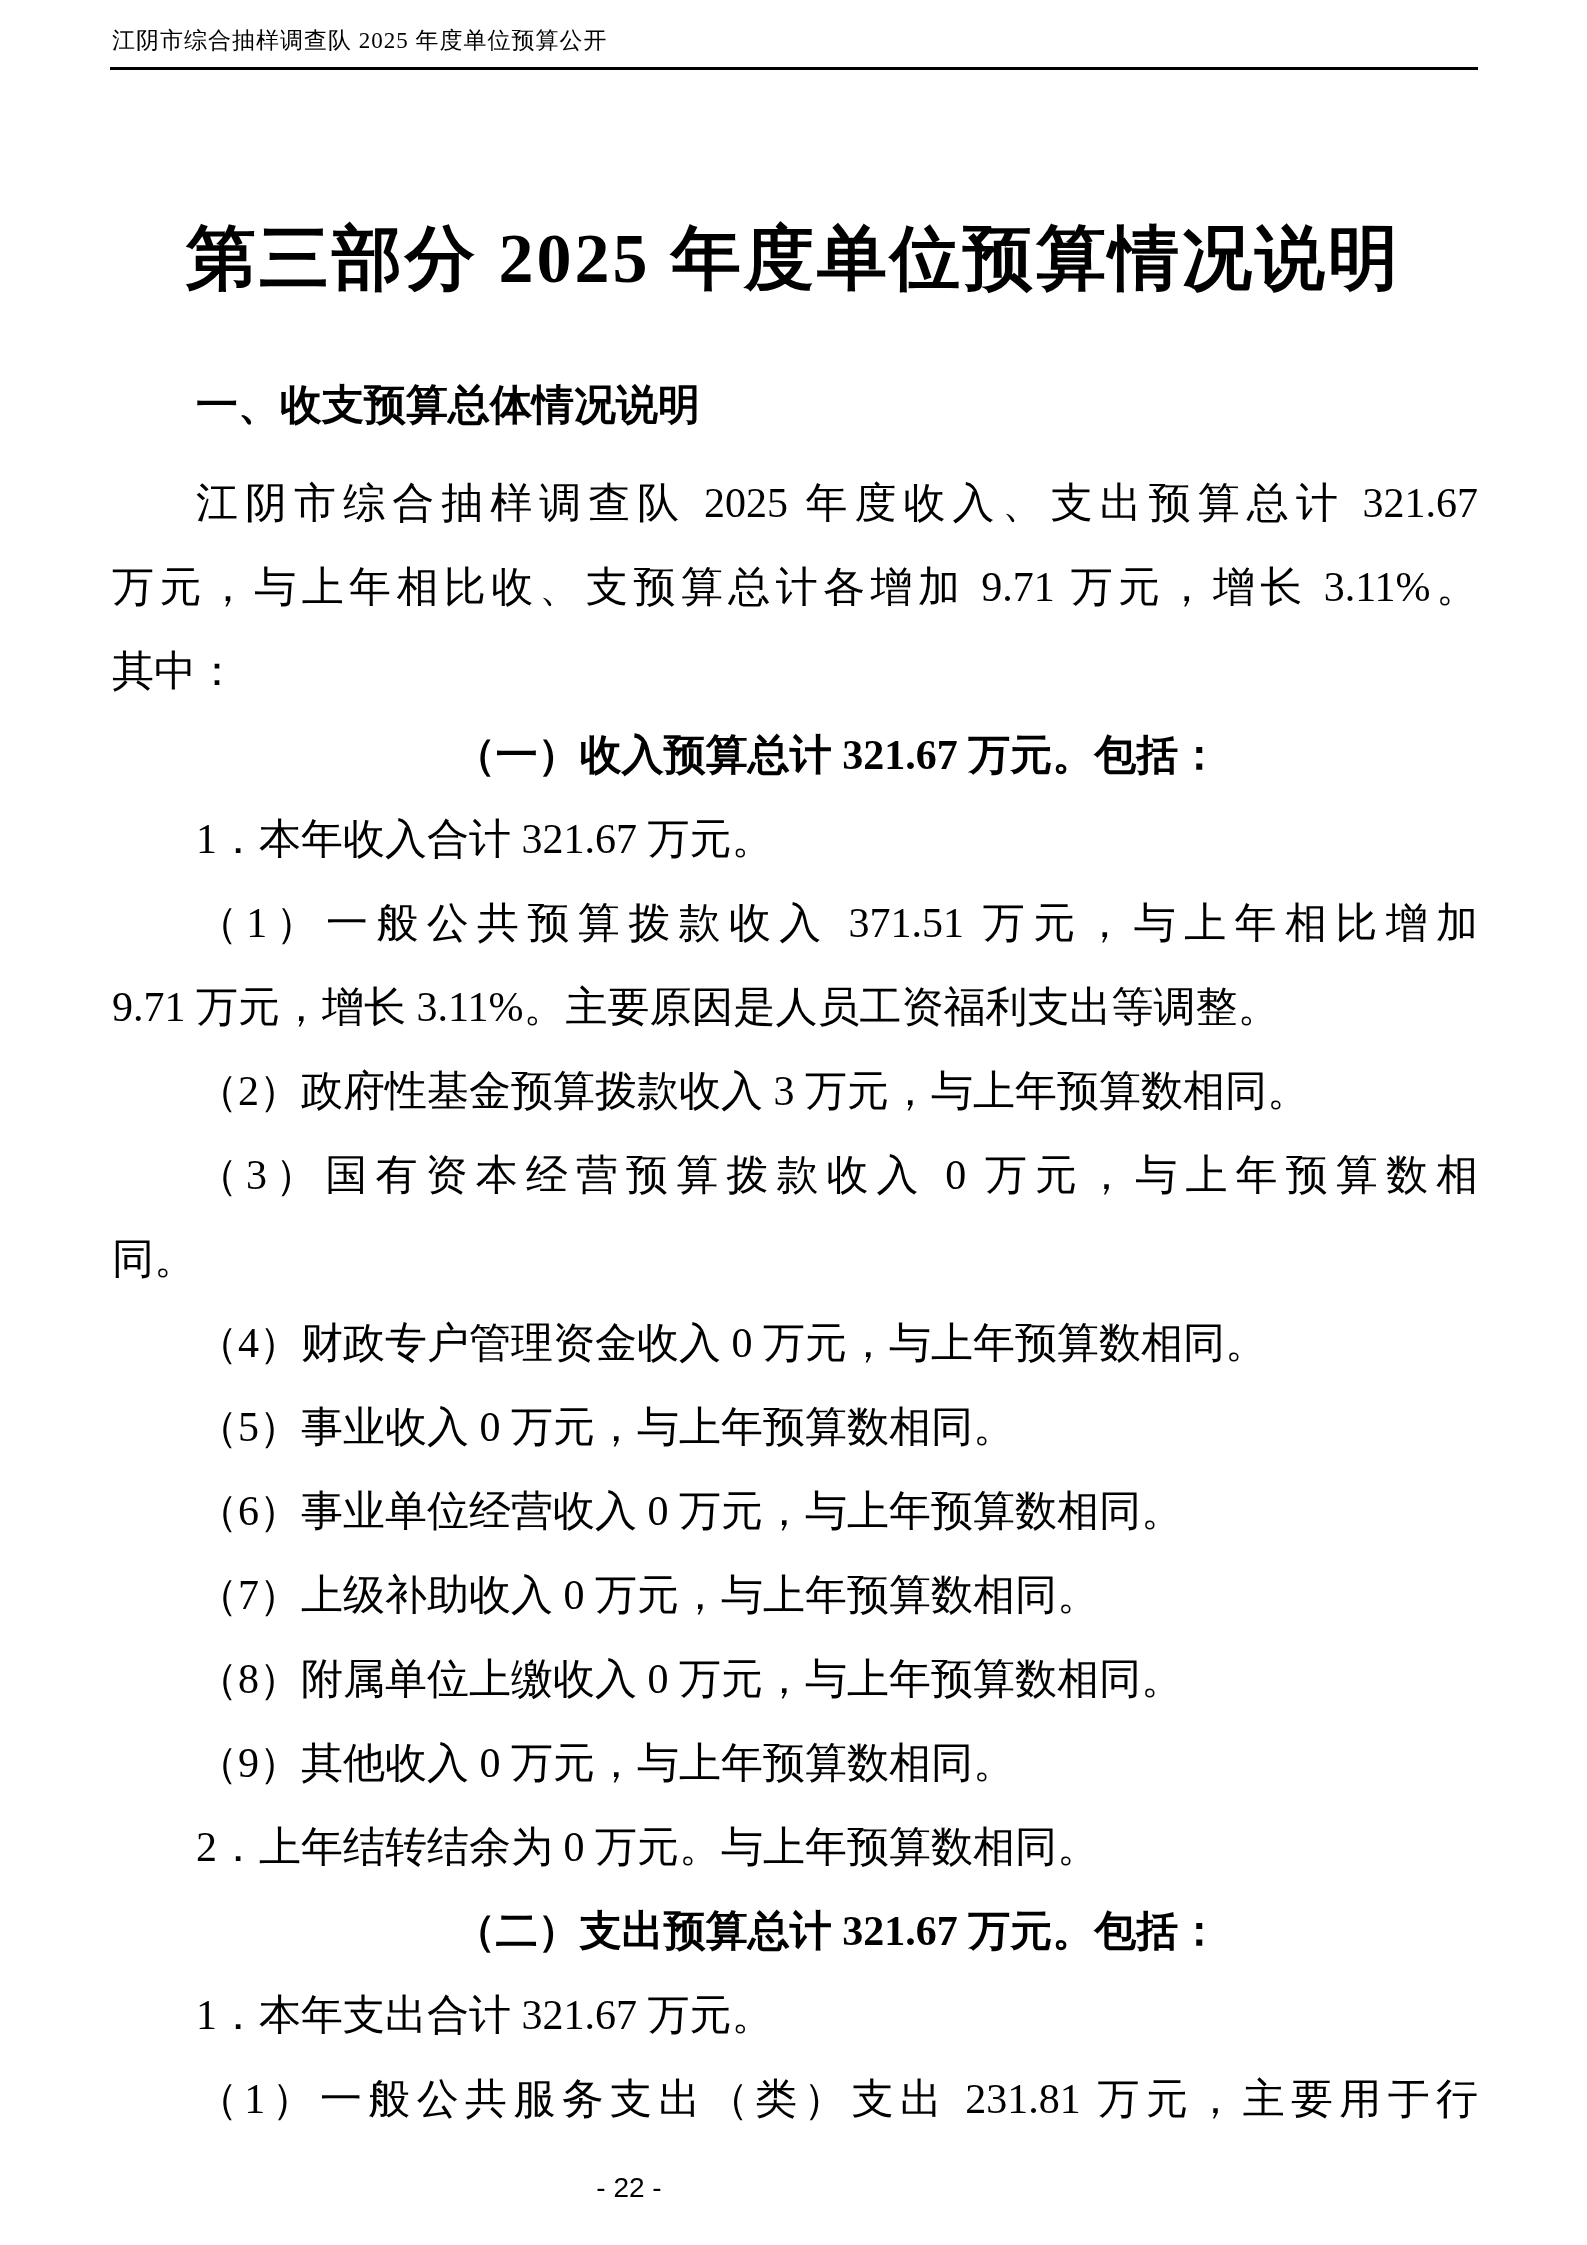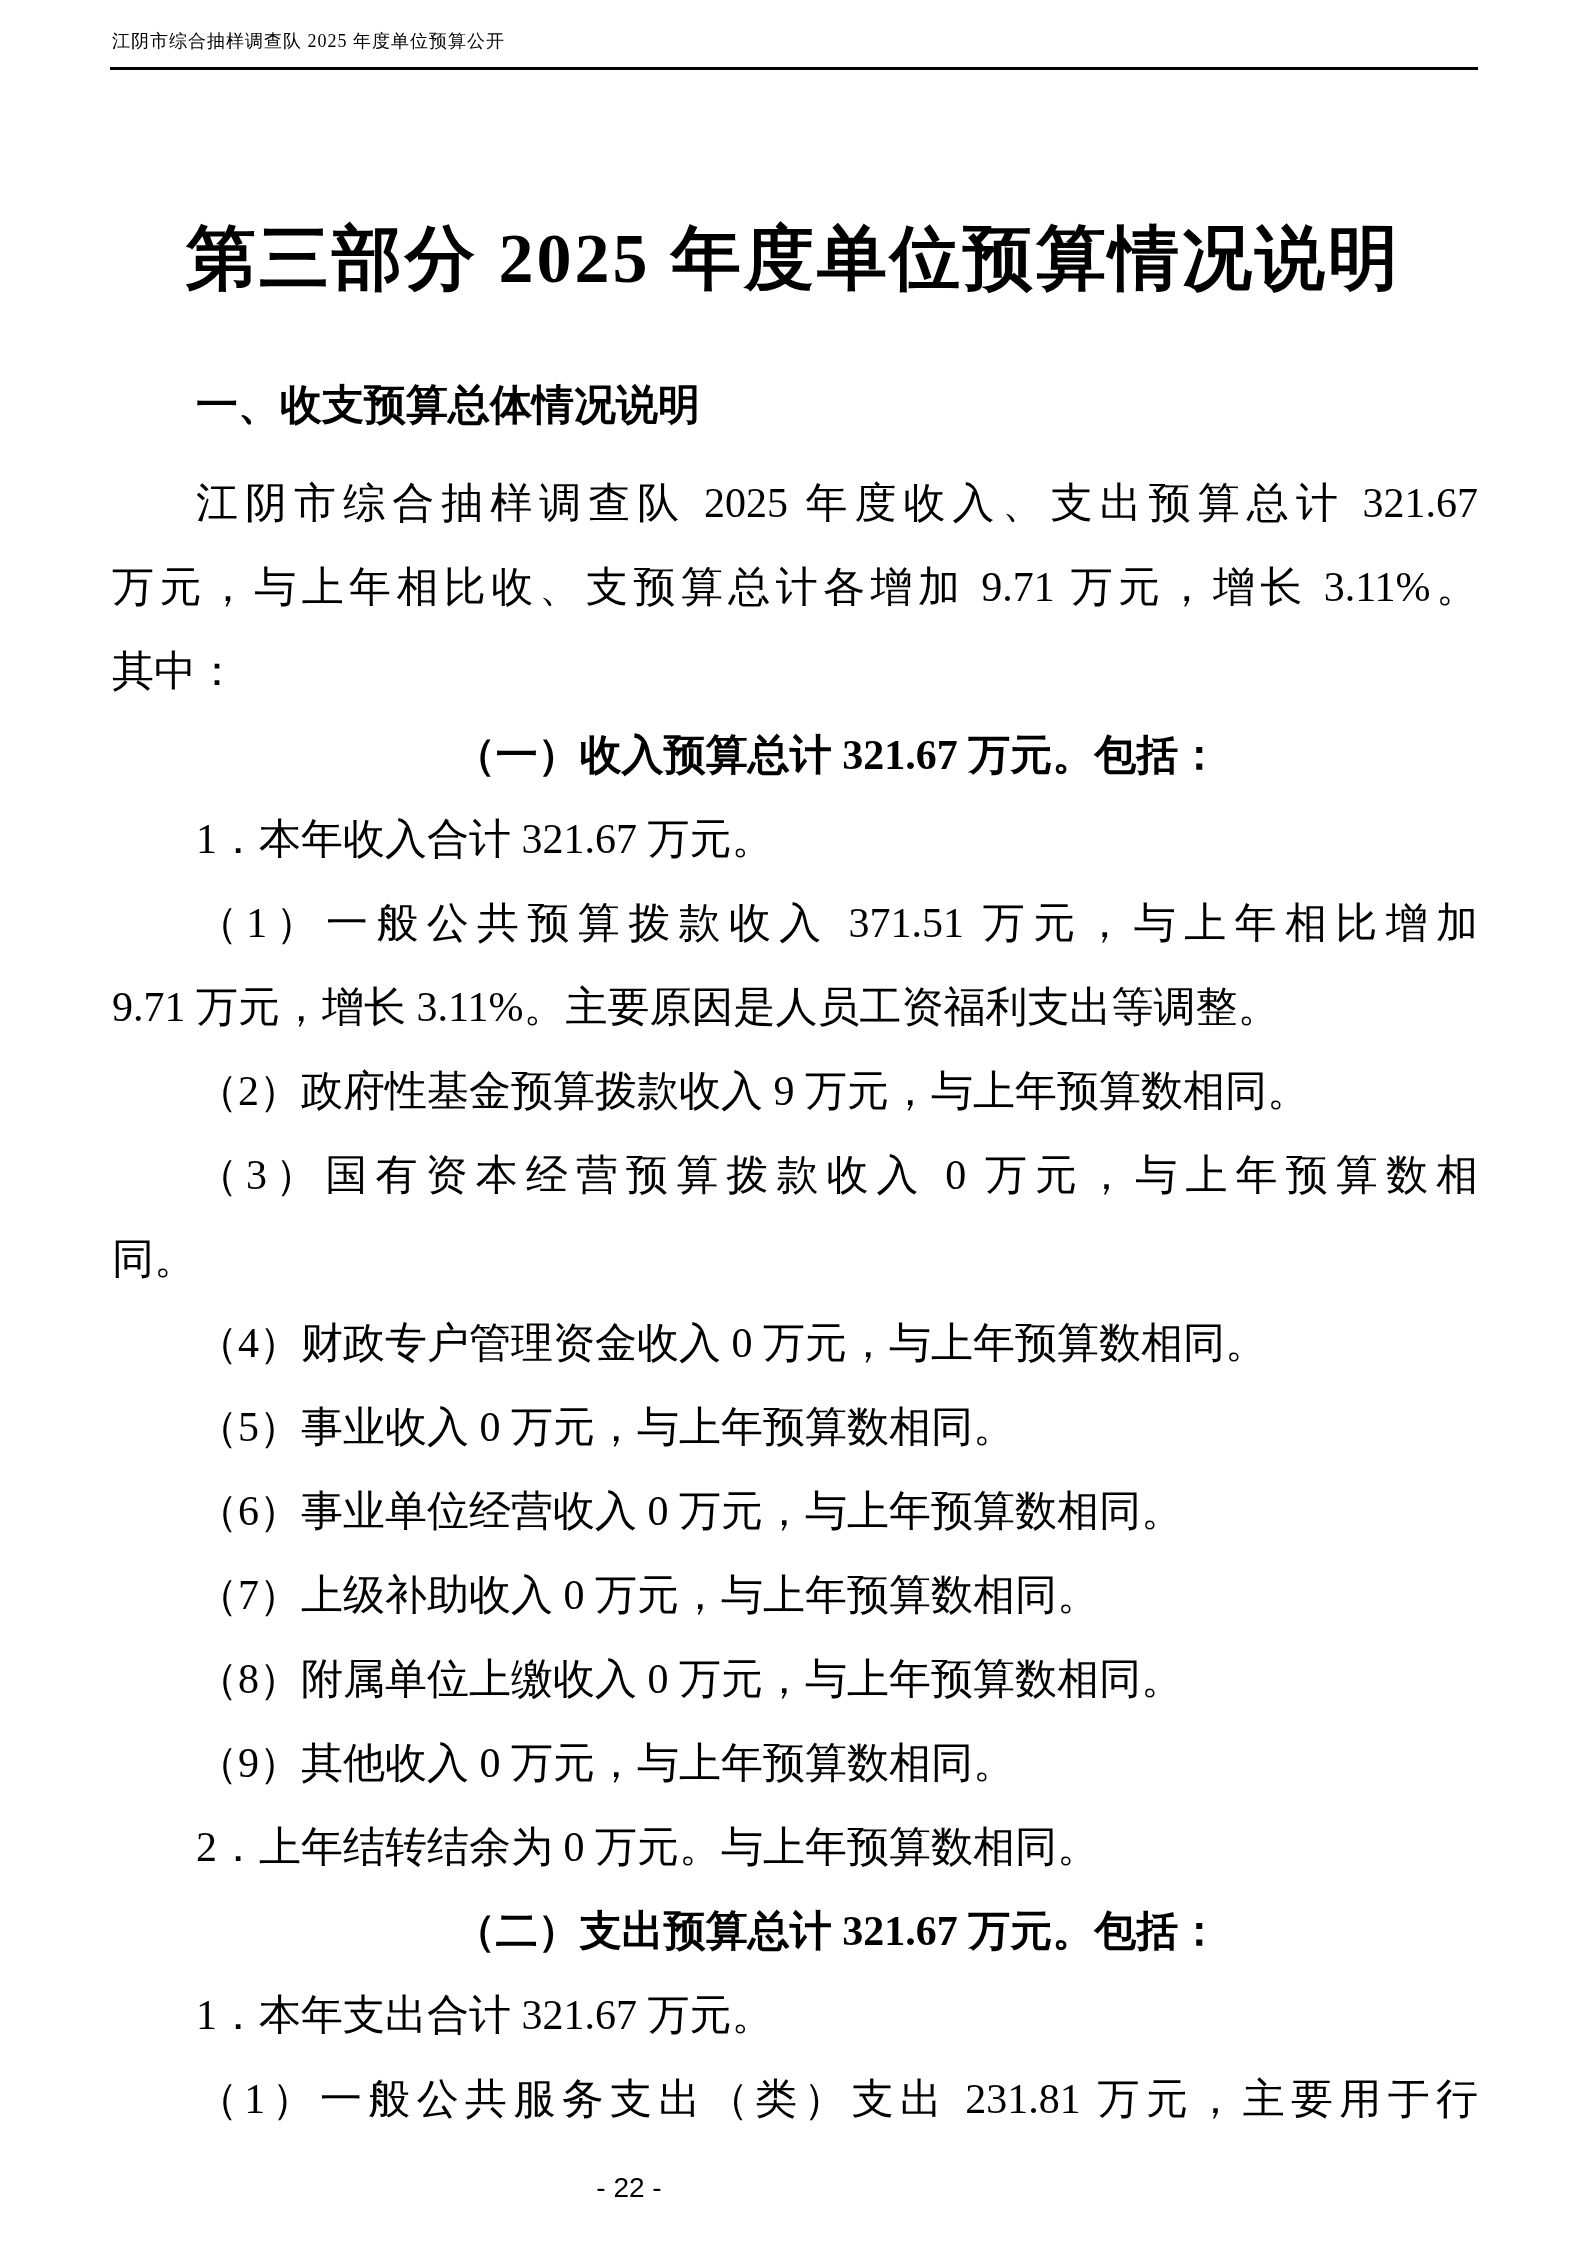--- a/index.html
+++ b/index.html
@@ -8,21 +8,21 @@
     position:relative;
     width:1587px;height:2245px;
     background:#ffffff;
     overflow:hidden;
     font-family:"Liberation Serif","DejaVu Serif",serif;
     color:#000000;
   }
   
   .doc-header{
     position:absolute;left:112px;top:24px;width:1366px;
-    font-size:18px;line-height:34px;
+    font-size:23px;line-height:34px;
     letter-spacing:1px;
     white-space:nowrap;
   }
   .doc-header-rule{
     position:absolute;left:110px;top:67px;width:1368px;height:0;
     border-top:3px solid #000000;
   }
   
   .doc-title{
     position:absolute;left:0;top:212px;width:1587px;
@@ -68,21 +68,21 @@
   <div class="doc-body">
 
   <div class="body-line heading indent">一、收支预算总体情况说明</div>
       <div class="body-line indent justify">江阴市综合抽样调查队 2025 年度收入、支出预算总计 321.67</div>
       <div class="body-line justify">万元，与上年相比收、支预算总计各增加 9.71 万元，增长 3.11%。</div>
       <div class="body-line">其中：</div>
       <div class="body-line bold indent">（一）收入预算总计 321.67 万元。包括：</div>
       <div class="body-line indent">1．本年收入合计 321.67 万元。</div>
       <div class="body-line indent justify">（1）一般公共预算拨款收入 371.51 万元，与上年相比增加</div>
       <div class="body-line">9.71 万元，增长 3.11%。主要原因是人员工资福利支出等调整。</div>
-      <div class="body-line indent">（2）政府性基金预算拨款收入 9 万元，与上年预算数相同。</div>
+      <div class="body-line indent">（2）政府性基金预算拨款收入 3 万元，与上年预算数相同。</div>
       <div class="body-line indent justify">（3）国有资本经营预算拨款收入 0 万元，与上年预算数相</div>
       <div class="body-line">同。</div>
       <div class="body-line indent">（4）财政专户管理资金收入 0 万元，与上年预算数相同。</div>
       <div class="body-line indent">（5）事业收入 0 万元，与上年预算数相同。</div>
       <div class="body-line indent">（6）事业单位经营收入 0 万元，与上年预算数相同。</div>
       <div class="body-line indent">（7）上级补助收入 0 万元，与上年预算数相同。</div>
       <div class="body-line indent">（8）附属单位上缴收入 0 万元，与上年预算数相同。</div>
       <div class="body-line indent">（9）其他收入 0 万元，与上年预算数相同。</div>
       <div class="body-line indent">2．上年结转结余为 0 万元。与上年预算数相同。</div>
       <div class="body-line bold indent">（二）支出预算总计 321.67 万元。包括：</div>

